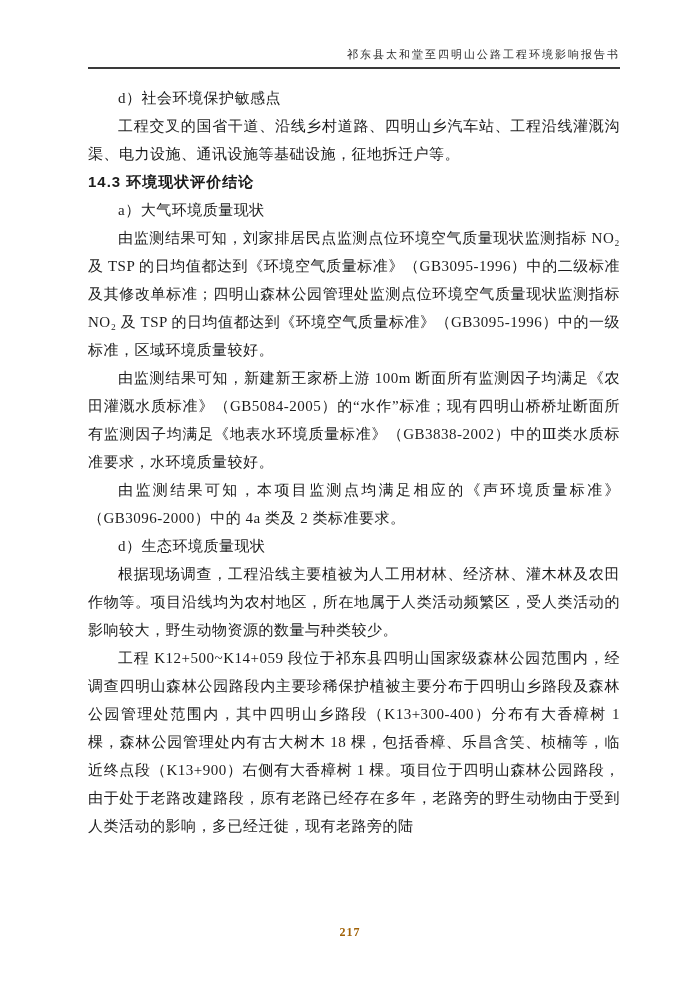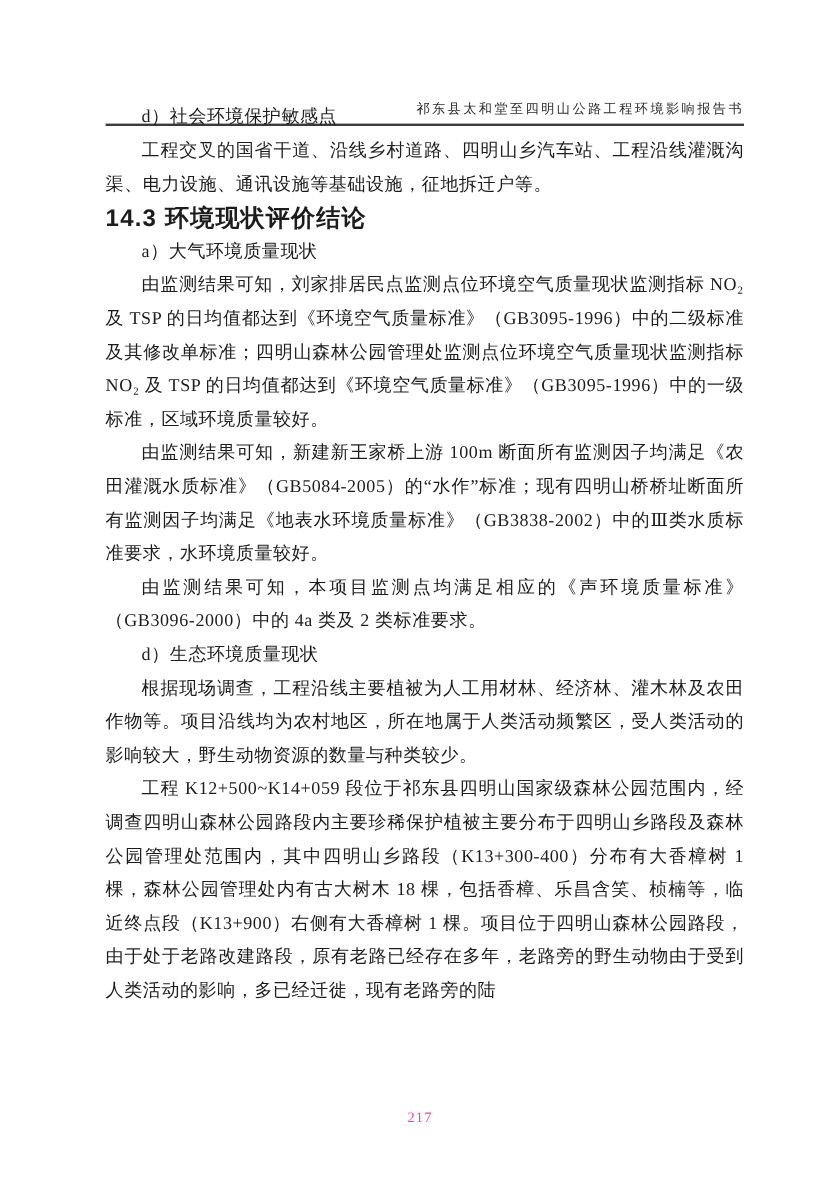--- a/index.html
+++ b/index.html
@@ -15,21 +15,20 @@
     font-family: "Liberation Serif", "DejaVu Serif", serif;
     color: #1c1c1c;
     box-sizing: border-box;
     overflow: hidden;
   }
   .page-header {
     position: absolute;
     top: 0;
     left: 88px;
     right: 80px;
-    margin-top: 36px;
   }
   .header-title {
     display: block;
     text-align: right;
     font-size: 11px;
     letter-spacing: 2px;
     color: #2b2b2b;
     margin-top: 47px;
   }
   .header-rule {
@@ -46,37 +45,38 @@
     line-height: 28px;
     text-align: justify;
     letter-spacing: 0.5px;
   }
   .para {
     margin: 0;
     text-indent: 2em;
   }
   .section-heading {
     margin: 0;
-    font-size: 20px;
+    font-size: 15px;
     font-weight: bold;
     text-indent: 0;
     font-family: "Liberation Sans", "DejaVu Sans", sans-serif;
     letter-spacing: 1px;
   }
   .page-footer {
     position: absolute;
     left: 0;
     right: 0;
     bottom: 50px;
     text-align: center;
   }
   .page-number {
     font-size: 12px;
-    color: #ec4899;
+    color: #a16207;
     letter-spacing: 1px;
+    font-weight: bold;
   }
 </style>
 </head>
 <body>
 
 <div class="page">
 
   <div class="page-header">
     <span class="header-title">祁东县太和堂至四明山公路工程环境影响报告书</span>
     <div class="header-rule"></div>

